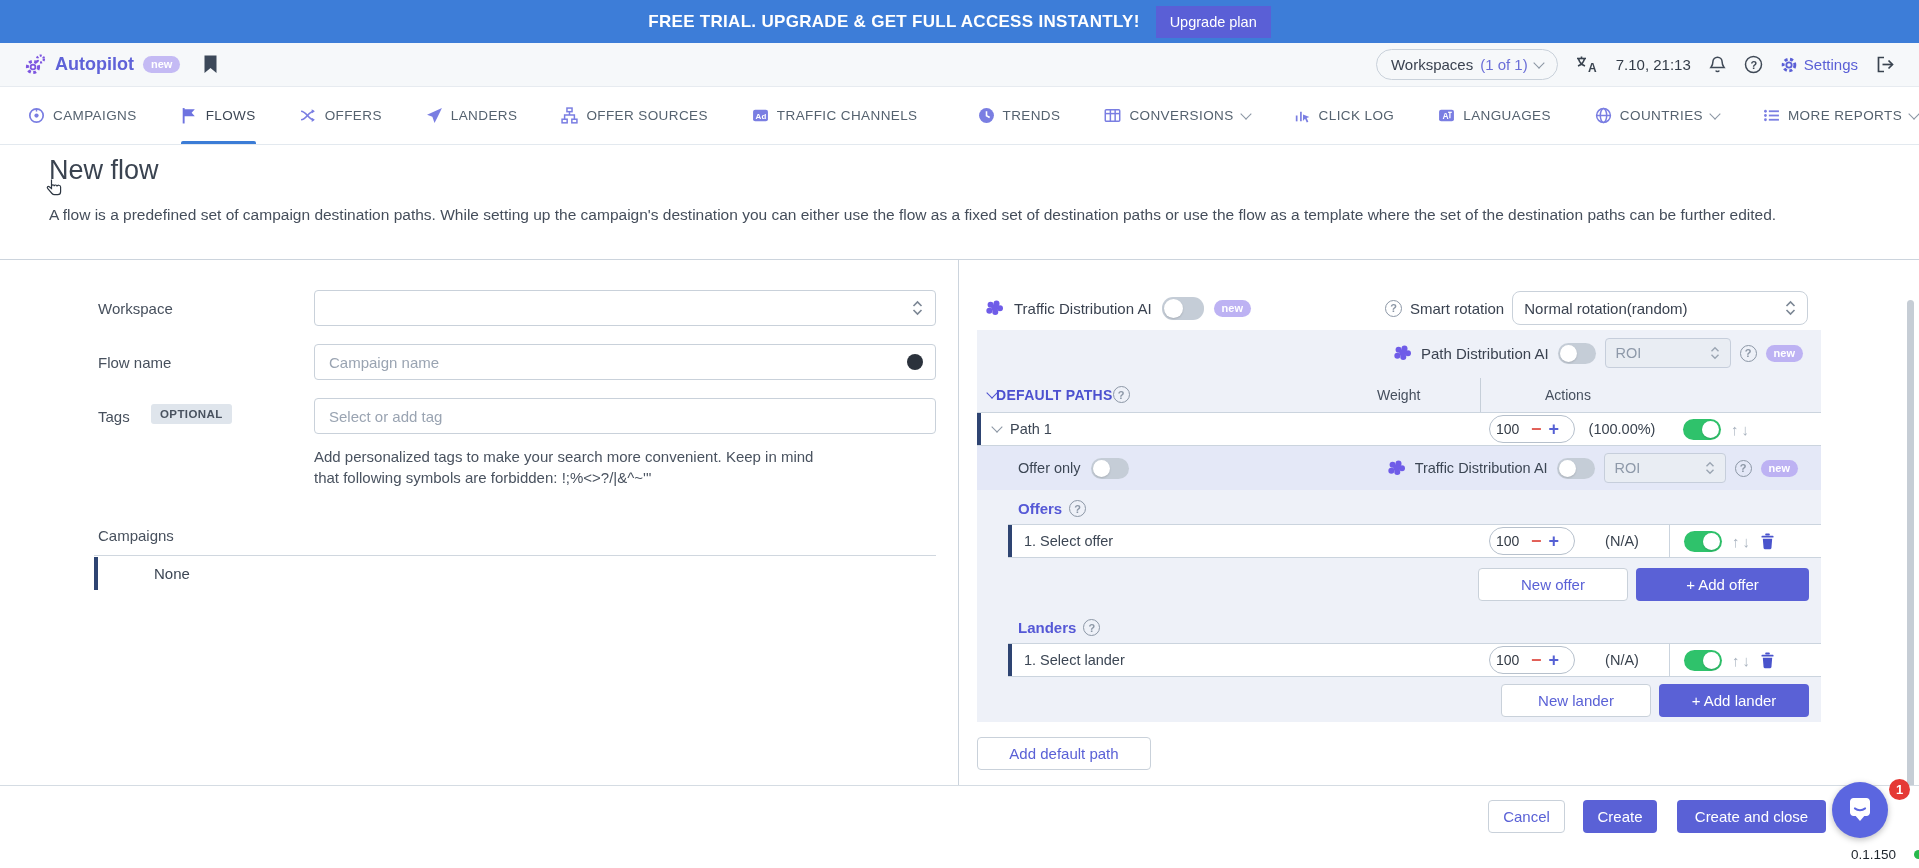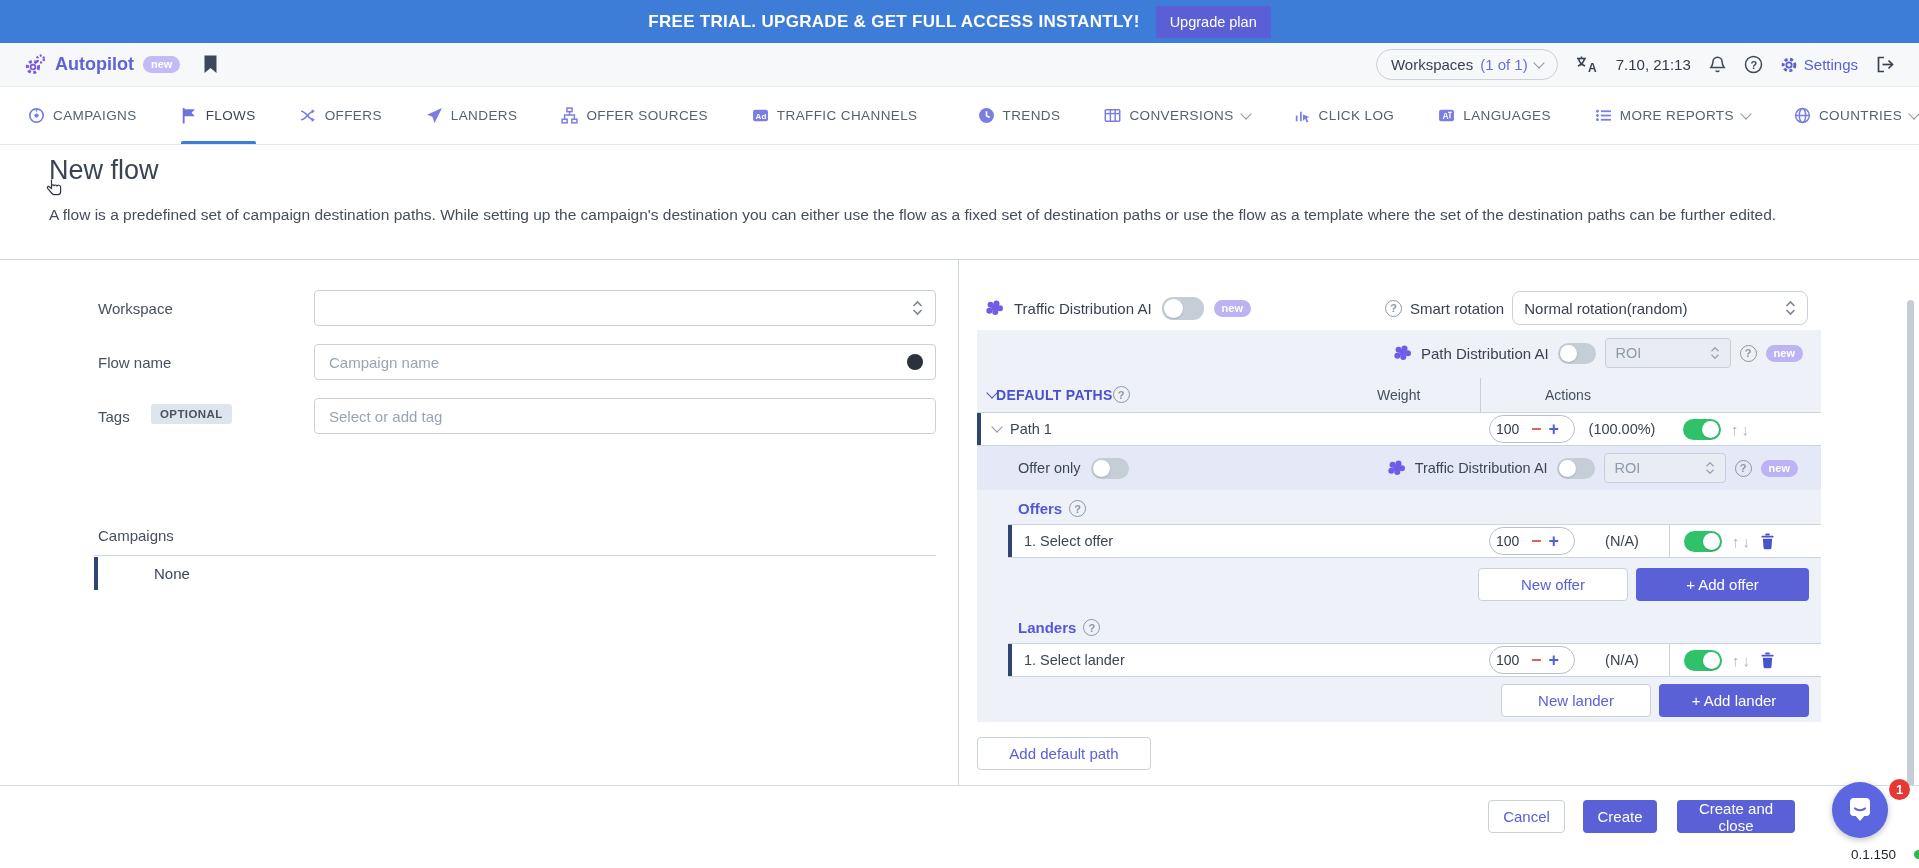--- a/index.html
+++ b/index.html
@@ -267,44 +267,44 @@
     <div class="nav-item">
       <svg width="17" height="17" viewBox="0 0 16 16">
           <rect x="1" y="2.5" width="14" height="11" rx="2" fill="#7a7ee2"></rect>
           <text x="4.2" y="11" font-size="8" font-weight="bold" fill="#fff" font-family="Liberation Sans, sans-serif">A</text>
           <line x1="9.5" y1="5" x2="13" y2="5" stroke="#fff" stroke-width="1.2"></line>
           <line x1="11.2" y1="5" x2="11.2" y2="10.5" stroke="#fff" stroke-width="1.2"></line>
         </svg>
       <span>LANGUAGES</span>
     </div>
     <div class="nav-item">
+      <svg width="17" height="17" viewBox="0 0 16 16" fill="none" stroke="#7a7ee2" stroke-width="1.4">
+          <circle cx="8" cy="8" r="6.5"></circle>
+          <ellipse cx="8" cy="8" rx="3" ry="6.5"></ellipse>
+          <line x1="1.5" y1="8" x2="14.5" y2="8"></line>
+        </svg>
+      <span>COUNTRIES</span>
+      <span class="chev"></span>
+    </div>
+    <div class="nav-item">
       <svg width="17" height="17" viewBox="0 0 16 16">
           <g fill="#7a7ee2">
             <circle cx="2.3" cy="4" r="1.3"></circle>
             <circle cx="2.3" cy="8" r="1.3"></circle>
             <circle cx="2.3" cy="12" r="1.3"></circle>
           </g>
           <g stroke="#7a7ee2" stroke-width="1.7">
             <line x1="5.5" y1="4" x2="15" y2="4"></line>
             <line x1="5.5" y1="8" x2="15" y2="8"></line>
             <line x1="5.5" y1="12" x2="15" y2="12"></line>
           </g>
         </svg>
       <span>MORE REPORTS</span>
       <span class="chev"></span>
     </div>
-    <div class="nav-item">
-      <svg width="17" height="17" viewBox="0 0 16 16" fill="none" stroke="#7a7ee2" stroke-width="1.4">
-          <circle cx="8" cy="8" r="6.5"></circle>
-          <ellipse cx="8" cy="8" rx="3" ry="6.5"></ellipse>
-          <line x1="1.5" y1="8" x2="14.5" y2="8"></line>
-        </svg>
-      <span>COUNTRIES</span>
-      <span class="chev"></span>
-    </div>
   </div>
 
   <div class="page-title">New flow</div>
   <span class="cursor">
     <svg width="17" height="20" viewBox="0 0 17 20">
         <path d="M5.5 1.5v9l-2.2-1.8c-1.4-1-2.8.6-1.5 1.9l4.2 4.9c.6.7 1.5 1.1 2.4 1.1h3.3c1.8 0 2.9-1.1 2.9-2.9V9c0-2.3-3.6-2.3-3.6-.4 0-2.1-2.8-2.1-2.8-.3 0-2-2.7-2-2.7.2z" fill="#fff" stroke="#2d3642" stroke-width="1.2"></path>
       </svg>
   </span>
   <div class="page-desc">A flow is a predefined set of campaign destination paths. While setting up the campaign's destination you can either use the flow as a fixed set of destination paths or use the flow as a template where the set of the destination paths can be further edited.</div>
   <div class="hdivider"></div>
@@ -324,20 +324,21 @@
   <div class="field" style="top:344px;">
     <input class="txt" placeholder="Campaign name" style="">
     <span class="color-dot"></span>
   </div>
 
   <div class="form-label" style="top:408px;">Tags</div>
   <span class="opt-badge">OPTIONAL</span>
   <div class="field" style="top:398px;">
     <input class="txt" placeholder="Select or add tag" style="">
   </div>
+  <div class="help-text">Add personalized tags to make your search more convenient. Keep in mind that following symbols are forbidden: !;%&lt;&gt;?/|&amp;^~'"</div>
 
   <div class="form-label" style="top:527px;">Campaigns</div>
   <div class="camp-row">
     <span class="camp-none">None</span>
   </div>
 
   <div class="ai-row">
     <svg width="19" height="18" viewBox="0 0 17 15">
         <g fill="#6f5ce8">
           <circle cx="5" cy="4.6" r="2.7"></circle>
@@ -521,21 +522,21 @@
   </div>
 
   <button class="btn ghost add-default">Add default path</button>
 
   <div class="scroll-thumb"></div>
 
   <div class="footer">
     <div class="footer-btns">
       <button class="btn ghost" style="width:77px;">Cancel</button>
       <button class="btn solid" style="width:74px;margin-left:18px;">Create</button>
-      <button class="btn solid" style="width:118px;margin-left:20px;">Create and close</button>
+      <button class="btn solid" style="width:149px;margin-left:20px;">Create and close</button>
     </div>
   </div>
   <div class="chat">
     <svg width="28" height="26" viewBox="0 0 28 26">
       <path d="M4 4.5C4 2.6 5.6 1 7.5 1h13C22.4 1 24 2.6 24 4.5v11c0 1.9-1.6 3.5-3.5 3.5h-2.2L14 24l-4.3-5H7.5C5.6 19 4 17.4 4 15.5z" fill="#fff"></path>
       <path d="M9 11.5c2.8 2.3 7.2 2.3 10 0" stroke="#5b66e0" stroke-width="2.2" fill="none" stroke-linecap="round"></path>
     </svg>
   </div>
   <div class="chat-badge">1</div>
   <div class="version">

